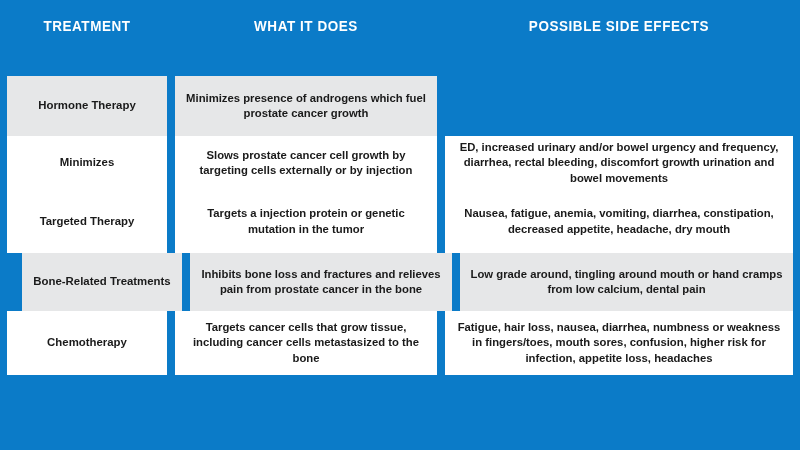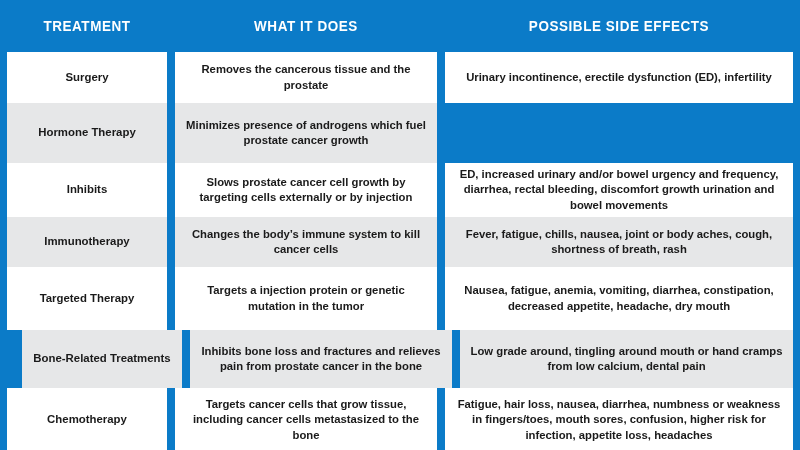--- a/index.html
+++ b/index.html
@@ -15,20 +15,21 @@
     overflow: hidden;
   }
 
   .table-wrap {
     width: 800px;
     height: 450px;
     background: #0b7bc8;
     padding: 0 7px 8px 7px;
     display: flex;
     flex-direction: column;
+    gap: 24px;
   }
 
   
   .thead {
     height: 52px;
     display: flex;
     align-items: center;
     background: #0b7bc8;
     flex: 0 0 auto;
   }
@@ -109,50 +110,36 @@
   <div class="thead">
     <div class="th col1">TREATMENT</div>
     <div class="gap"></div>
     <div class="th col2">WHAT IT DOES</div>
     <div class="gap"></div>
     <div class="th col3">POSSIBLE SIDE EFFECTS</div>
   </div>
 
   <div class="tbody">
 
-    <div class="tr r1">
-      <div class="td treatment col1 cell-white">Surgery</div>
-      <div class="divider"></div>
-      <div class="td desc col2 cell-white">Removes the cancerous tissue and the prostate</div>
-      <div class="divider"></div>
-      <div class="td effects col3 cell-white">Urinary incontinence, erectile dysfunction (ED), infertility</div>
-    </div>
 
     <div class="tr r2">
       <div class="td treatment col1 cell-grey">Hormone Therapy</div>
       <div class="divider"></div>
       <div class="td desc col2 cell-grey">Minimizes presence of androgens which fuel prostate cancer growth</div>
       <div class="divider"></div>
     </div>
 
     <div class="tr r3">
-      <div class="td treatment col1 cell-white">Inhibits</div>
+      <div class="td treatment col1 cell-white">Minimizes</div>
       <div class="divider"></div>
       <div class="td desc col2 cell-white">Slows prostate cancer cell growth by targeting cells externally or by injection</div>
       <div class="divider"></div>
       <div class="td effects col3 cell-white">ED, increased urinary and/or bowel urgency and frequency, diarrhea, rectal bleeding, discomfort growth urination and bowel movements</div>
     </div>
 
-    <div class="tr r4">
-      <div class="td treatment col1 cell-grey">Immunotherapy</div>
-      <div class="divider"></div>
-      <div class="td desc col2 cell-grey">Changes the body’s immune system to kill cancer cells</div>
-      <div class="divider"></div>
-      <div class="td effects col3 cell-grey">Fever, fatigue, chills, nausea, joint or body aches, cough, shortness of breath, rash</div>
-    </div>
 
     <div class="tr r5">
       <div class="td treatment col1 cell-white">Targeted Therapy</div>
       <div class="divider"></div>
       <div class="td desc col2 cell-white">Targets a injection protein or genetic mutation in the tumor</div>
       <div class="divider"></div>
       <div class="td effects col3 cell-white">Nausea, fatigue, anemia, vomiting, diarrhea, constipation, decreased appetite, headache, dry mouth</div>
     </div>
 
     <div class="tr r6">

